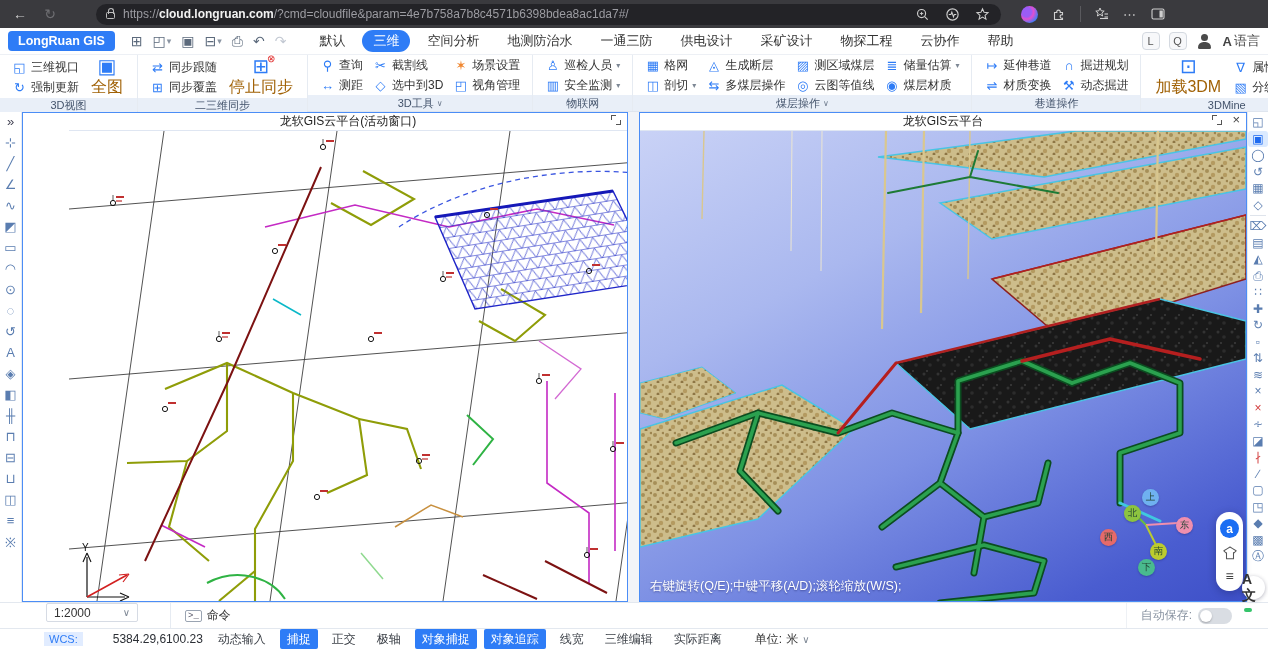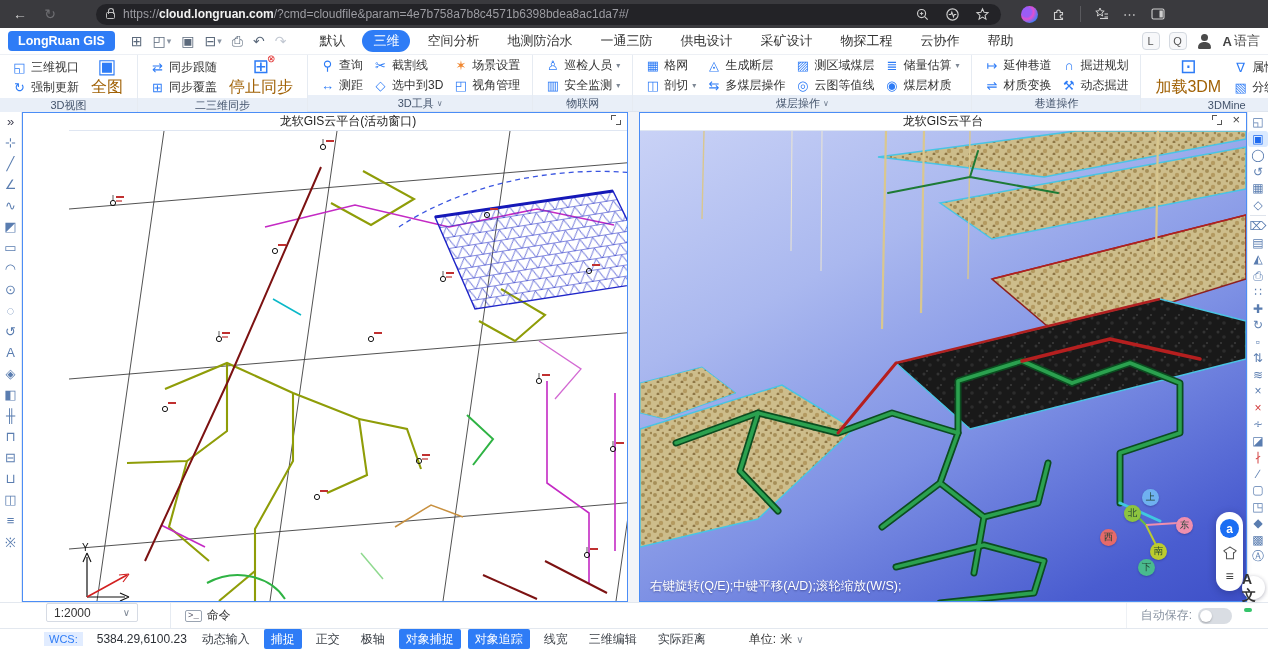--- a/index.html
+++ b/index.html
@@ -92,25 +92,25 @@
   .scale-box .dd{color:#7d8794;font-size:10px;}
   .cmd{display:flex;align-items:center;gap:5px;margin-left:32px;padding-left:14px;border-left:1px solid #e6ebf2;height:100%;cursor:pointer;}
   .cmd-ico{font-family:"Liberation Mono",monospace;font-size:9px;border:1px solid #9aa4b2;border-radius:2px;padding:0 2px;color:#556;}
   .autosave{margin-left:auto;margin-right:36px;display:flex;align-items:center;gap:6px;color:#8a94a2;border-left:1px solid #eef1f5;padding-left:14px;height:100%;}
   .switch{width:34px;height:16px;border-radius:8px;background:#d9dde3;position:relative;cursor:pointer;}
   .switch::after{content:"";position:absolute;left:2px;top:2px;width:12px;height:12px;border-radius:50%;background:#fff;box-shadow:0 1px 2px rgba(0,0,0,.25);}
 
   
   .statusbar{height:21px;background:#fff;border-top:1px solid #e3e8ef;display:flex;align-items:center;font-size:12px;color:#333;padding:0 10px;gap:8px;}
   .wcs{background:#e1ecff;color:#2e7cf6;border-radius:0;padding:1px 5px;font-size:11px;margin-left:34px;}
-  .coords{color:#2b2f35;margin-left:6px;}
-  .st-wrap{display:flex;align-items:flex-start;gap:7px;margin-left:auto;margin-right:0;}
+  .coords{color:#2b2f35;margin-left:22px;}
+  .st-wrap{display:flex;align-items:flex-start;gap:7px;margin-left:auto;margin-right:8px;}
   .st{padding:1.5px 7px;border-radius:2px;color:#3a3f46;cursor:pointer;white-space:nowrap;}
   .st.on{background:#2e7cf6;color:#fff;}
-  .unit{display:flex;align-items:center;gap:4px;margin-left:28px;margin-right:498px;white-space:nowrap;}
+  .unit{display:flex;align-items:center;gap:4px;margin-left:10px;margin-right:498px;white-space:nowrap;}
   .unit .dd{color:#7d8794;font-size:10px;}
 
   
   .float-panel{position:absolute;left:1216px;top:512px;width:27px;height:79px;background:#fff;border-radius:13px;
     box-shadow:0 2px 8px rgba(0,0,40,.25);display:flex;flex-direction:column;align-items:center;justify-content:space-evenly;z-index:40;}
   .fp-a{width:19px;height:19px;border-radius:50%;background:#1b6ef3;color:#fff;font-size:12px;font-weight:bold;display:flex;align-items:center;justify-content:center;cursor:pointer;}
   .fp-ic{width:18px;height:16px;display:flex;align-items:center;justify-content:center;cursor:pointer;color:#555;}
   .fp-menu{font-size:14px;color:#444;cursor:pointer;}
   .float-translate{position:absolute;left:1242px;top:576px;width:23px;height:23px;border-radius:50%;background:#fff;
     box-shadow:0 1px 4px rgba(0,0,40,.3);display:flex;align-items:center;justify-content:center;font-size:14px;font-weight:bold;color:#333;z-index:41;cursor:pointer;}

